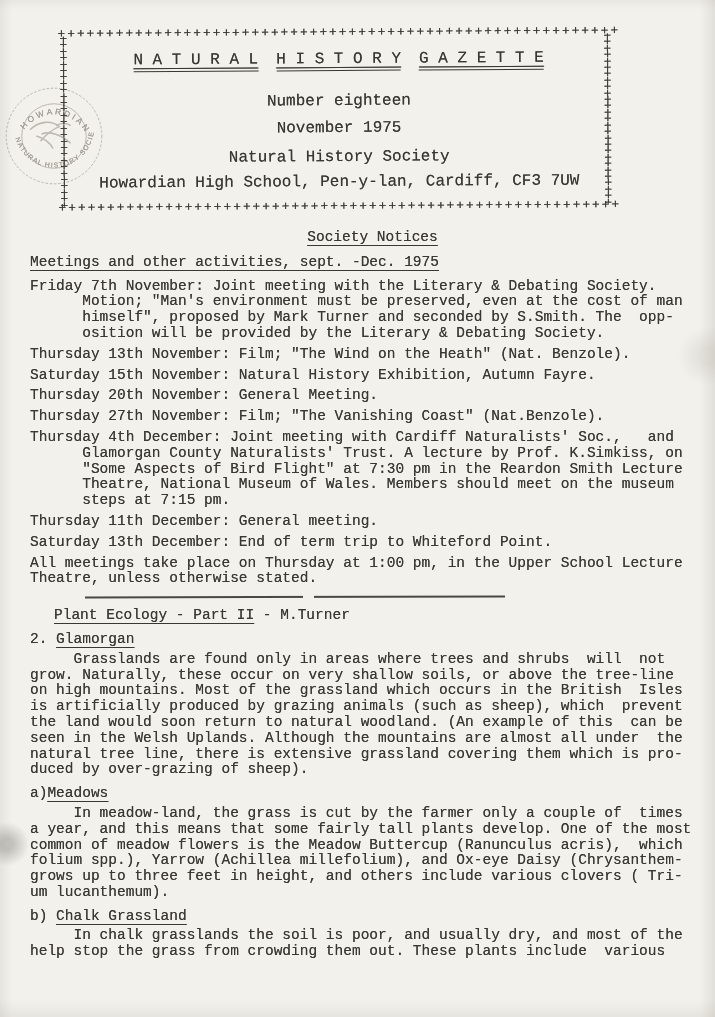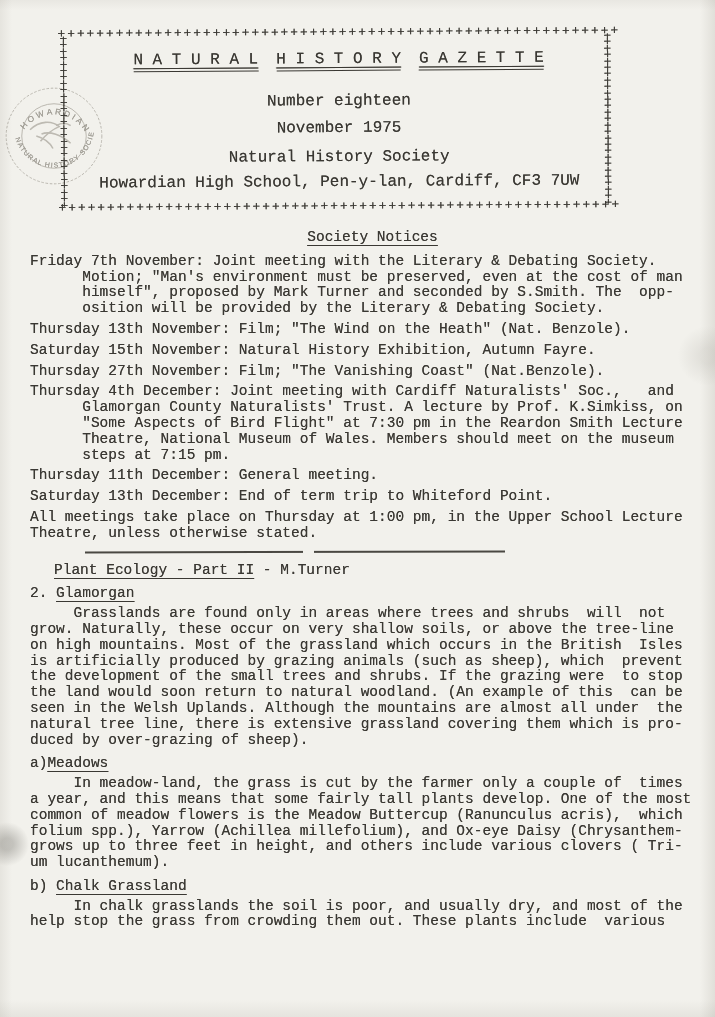--- a/index.html
+++ b/index.html
@@ -117,33 +117,37 @@
       <div class="mast-line mast-date">November 1975</div>
       <div class="mast-line mast-soc">Natural History Society</div>
       <div class="mast-line mast-addr">Howardian High School, Pen-y-lan, Cardiff, CF3 7UW</div>
     </div>
   </div>
 
   <div class="doc">
 
     <div class="h-line h-societynotices"><span class="u">Society Notices</span></div>
 
+    <div class="h-line h-meetings"><span class="u">Meetings and other activities, sept. -Dec. 1975</span></div>
 
     <div class="events">
       <div class="event">
           <div class="tline">Friday 7th November: Joint meeting with the Literary &amp; Debating Society.</div>
           <div class="tline">      Motion; "Man's environment must be preserved, even at the cost of man</div>
           <div class="tline">      himself", proposed by Mark Turner and seconded by S.Smith. The  opp-</div>
           <div class="tline">      osition will be provided by the Literary &amp; Debating Society.</div>
         </div>
       <div class="event">
           <div class="tline">Thursday 13th November: Film; "The Wind on the Heath" (Nat. Benzole).</div>
         </div>
       <div class="event">
           <div class="tline">Saturday 15th November: Natural History Exhibition, Autumn Fayre.</div>
+        </div>
+      <div class="event">
+          <div class="tline">Thursday 20th November: General Meeting.</div>
         </div>
       <div class="event">
           <div class="tline">Thursday 27th November: Film; "The Vanishing Coast" (Nat.Benzole).</div>
         </div>
       <div class="event">
           <div class="tline">Thursday 4th December: Joint meeting with Cardiff Naturalists' Soc.,   and</div>
           <div class="tline">      Glamorgan County Naturalists' Trust. A lecture by Prof. K.Simkiss, on</div>
           <div class="tline">      "Some Aspects of Bird Flight" at 7:30 pm in the Reardon Smith Lecture</div>
           <div class="tline">      Theatre, National Museum of Wales. Members should meet on the museum</div>
           <div class="tline">      steps at 7:15 pm.</div>
@@ -165,21 +169,20 @@
 
     <div class="h-line article-title"><span class="u">Plant Ecology - Part II</span><span> - M.Turner</span></div>
 
     <div>
       <div class="h-line sec-head"><span>2. </span><span class="u">Glamorgan</span></div>
       <div>
           <div class="tline">     Grasslands are found only in areas where trees and shrubs  will  not</div>
           <div class="tline">grow. Naturally, these occur on very shallow soils, or above the tree-line</div>
           <div class="tline">on high mountains. Most of the grassland which occurs in the British  Isles</div>
           <div class="tline">is artificially produced by grazing animals (such as sheep), which  prevent</div>
-          <div class="tline">the development of the small trees and shrubs. If the grazing were  to stop</div>
           <div class="tline">the land would soon return to natural woodland. (An example of this  can be</div>
           <div class="tline">seen in the Welsh Uplands. Although the mountains are almost all under  the</div>
           <div class="tline">natural tree line, there is extensive grassland covering them which is pro-</div>
           <div class="tline">duced by over-grazing of sheep).</div>
         </div>
     </div>
 
     <div>
       <div class="h-line sec-head"><span>a)</span><span class="u">Meadows</span></div>
       <div>

